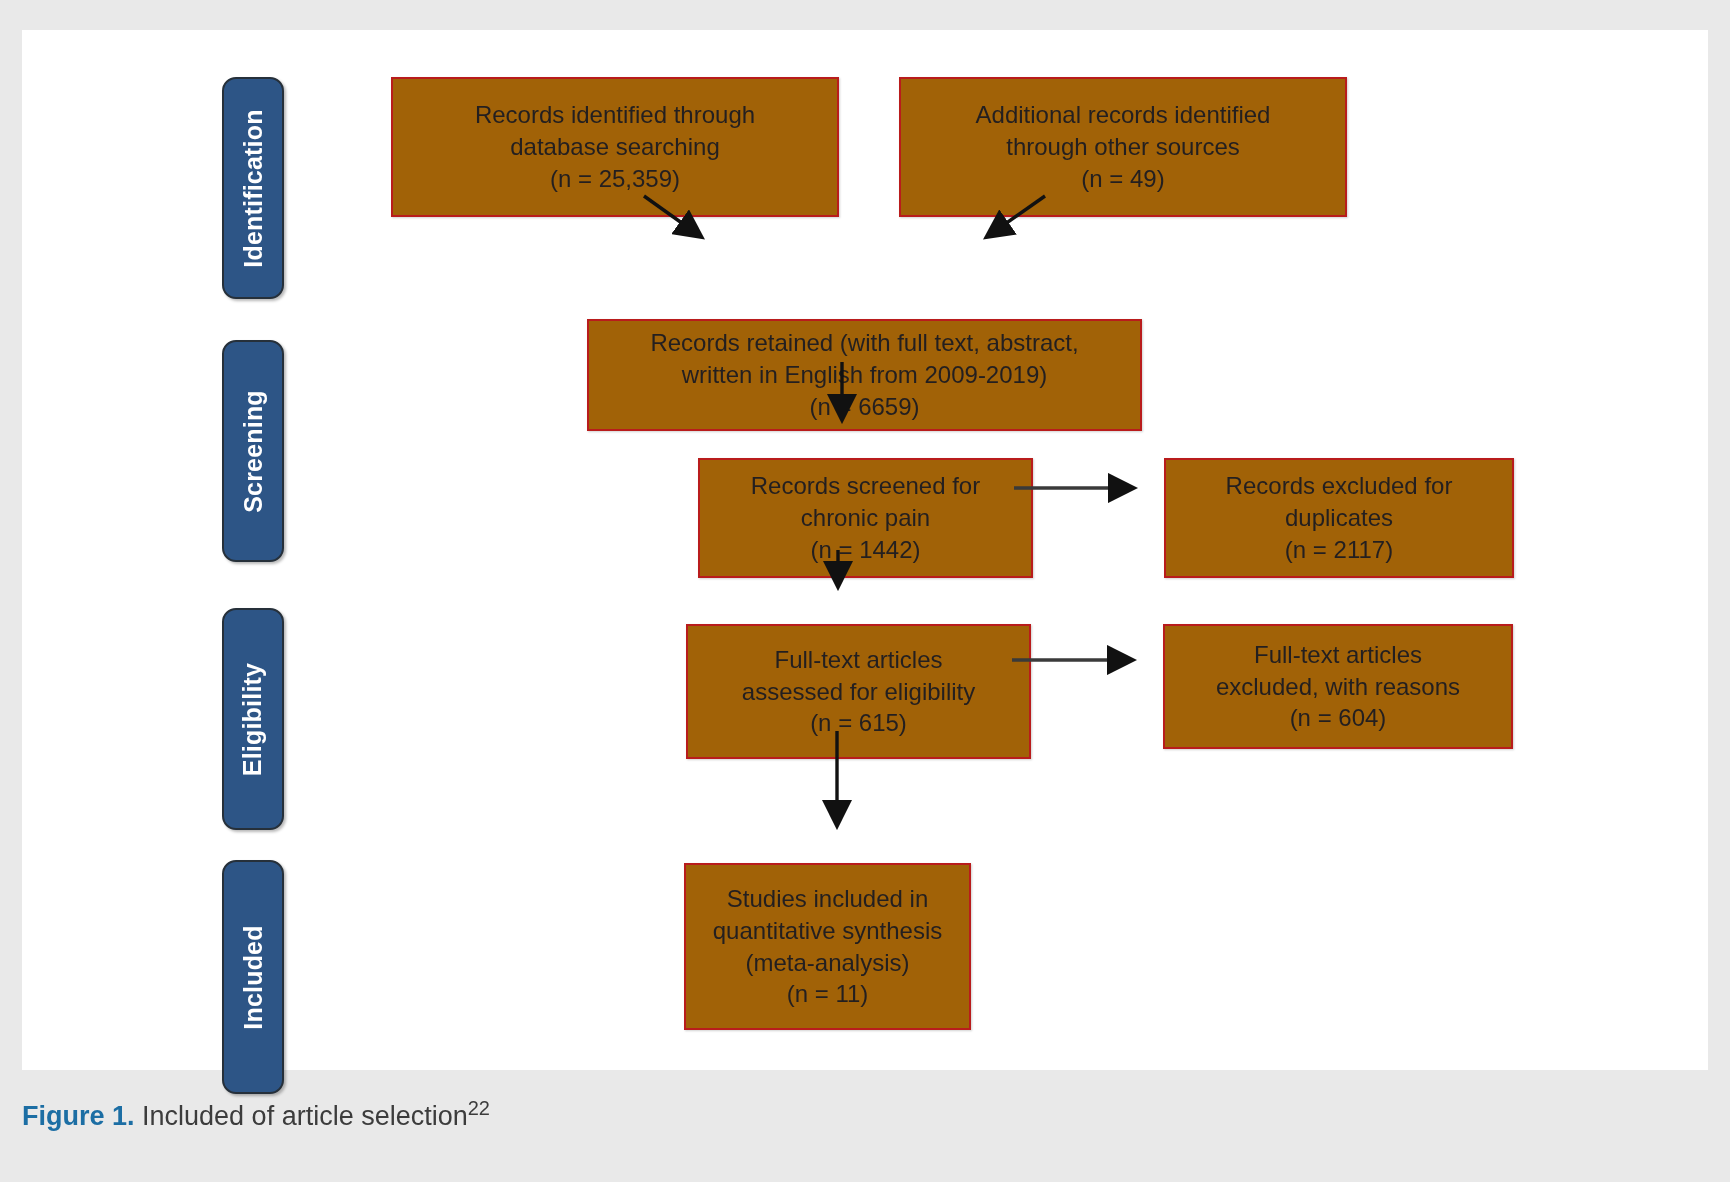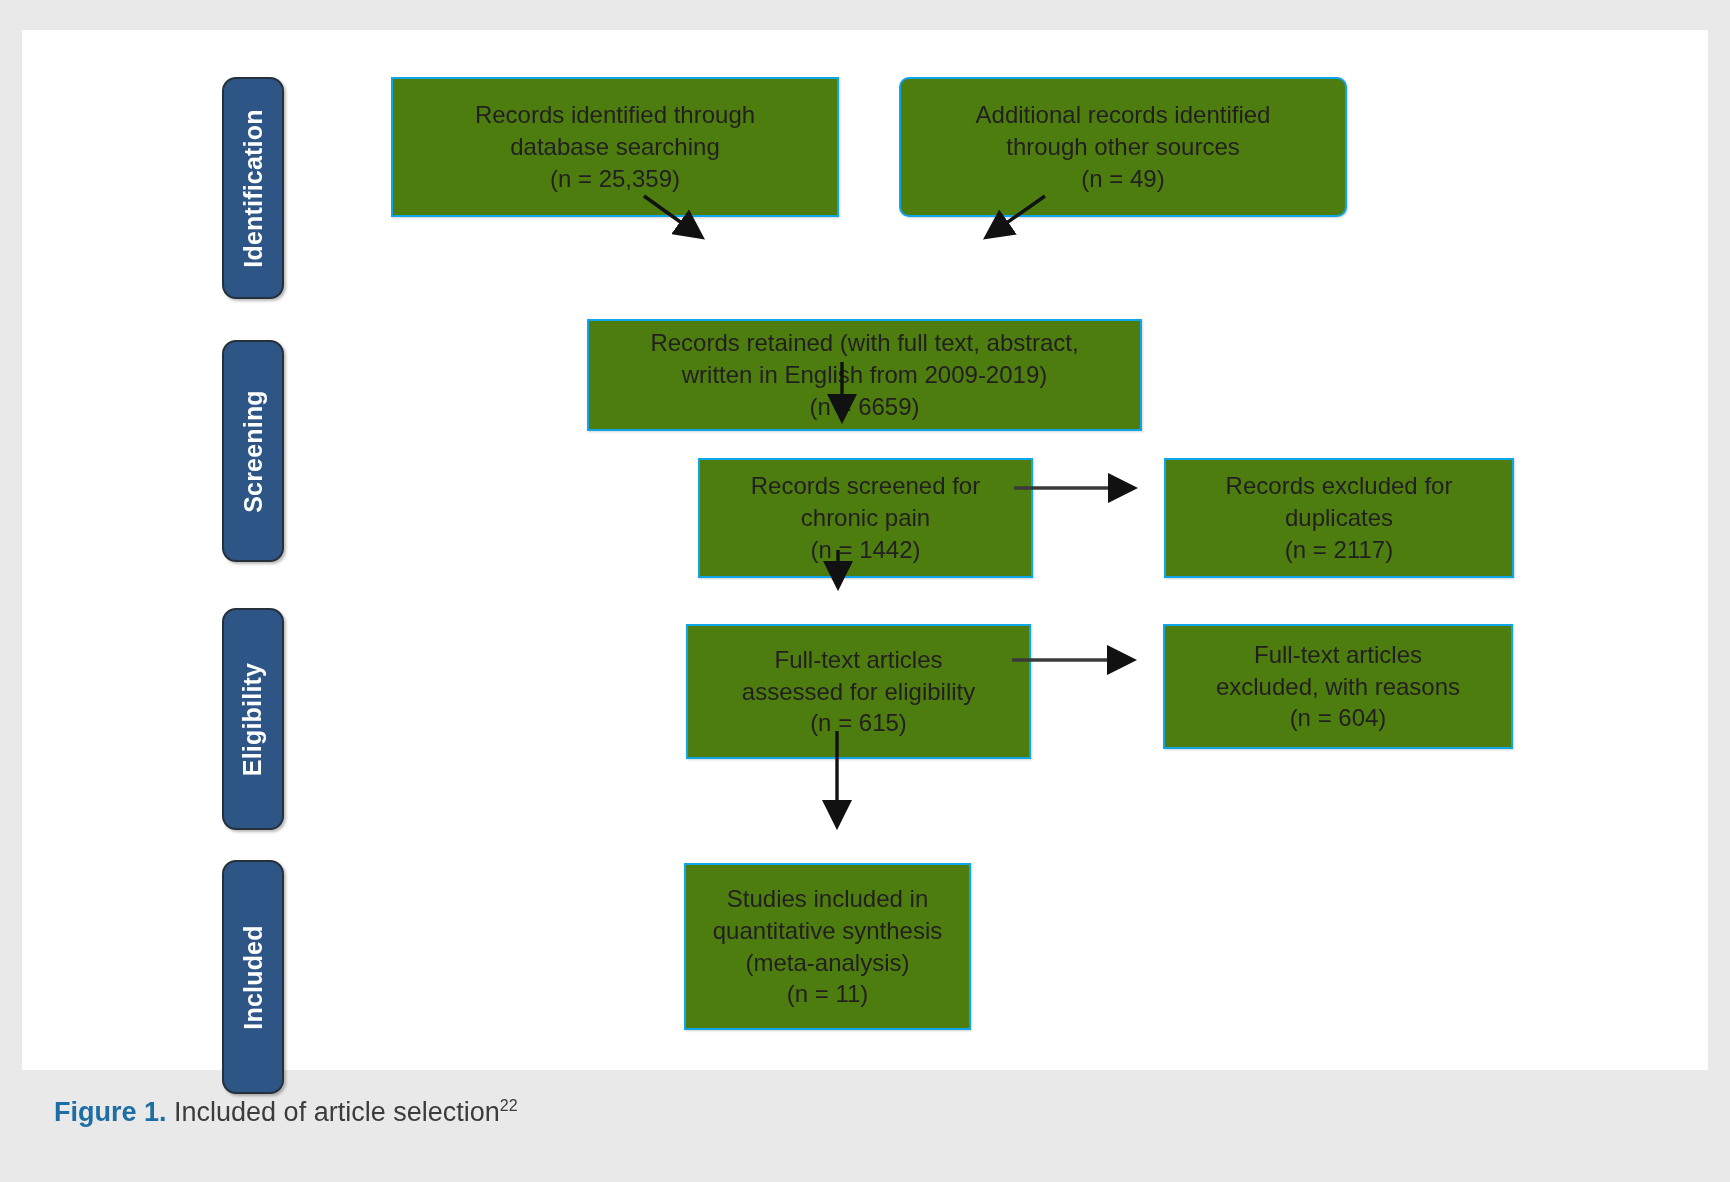--- a/index.html
+++ b/index.html
@@ -40,34 +40,34 @@
   }
   #stage-identification{left:200px;top:47px;height:222px;}
   #stage-screening{left:200px;top:310px;height:222px;}
   #stage-eligibility{left:200px;top:578px;height:222px;}
   #stage-included{left:200px;top:830px;height:234px;}
 
   
   .flow-box{
     position:absolute;
     box-sizing:border-box;
-    background:#4d7c0f;
-    border:2px solid #0ea5e9;
+    background:#a16207;
+    border:2px solid #b91c1c;
     display:flex;align-items:center;justify-content:center;
     text-align:center;
     color:#231f20;
     font-size:24px;
     line-height:1.33;
     padding:6px 10px;
     box-shadow:1px 1px 2px rgba(0,0,0,.18);
   }
   .flow-box .txt{white-space:pre-line;}
 
   #box-db        {left:369px;top:47px; width:448px;height:140px;}
-  #box-other     {left:877px;top:47px; width:448px;height:140px;border-radius:10px;}
+  #box-other     {left:877px;top:47px; width:448px;height:140px;}
   #box-retained  {left:565px;top:248px;width:555px;height:112px;margin-top:41px;}
   #box-screened  {left:676px;top:428px;width:335px;height:120px;}
   #box-dupes     {left:1142px;top:428px;width:350px;height:120px;}
   #box-fulltext  {left:664px;top:594px;width:345px;height:135px;}
   #box-excluded  {left:1141px;top:594px;width:350px;height:125px;}
   #box-included  {left:662px;top:833px;width:287px;height:167px;}
 
   
   #arrow-layer{
     position:absolute;left:0;top:0;width:1730px;height:1182px;
@@ -75,22 +75,22 @@
   }
 
   
   .caption{
     position:absolute;
     left:22px;top:1097px;
     font-size:27px;
     color:#3c3c3c;
     white-space:nowrap;
   }
-  .caption .fignum{color:#1c6ea4;font-weight:bold;margin-left:32px;}
-  .caption sup{font-size:16px;vertical-align:super;}
+  .caption .fignum{color:#1c6ea4;font-weight:bold;}
+  .caption sup{font-size:20px;vertical-align:super;}
 </style>
 </head>
 <body>
 
 <div id="figure-root">
 
   <div class="canvas">
 
     <div class="stage-bar" id="stage-identification">
       <span>Identification</span>

